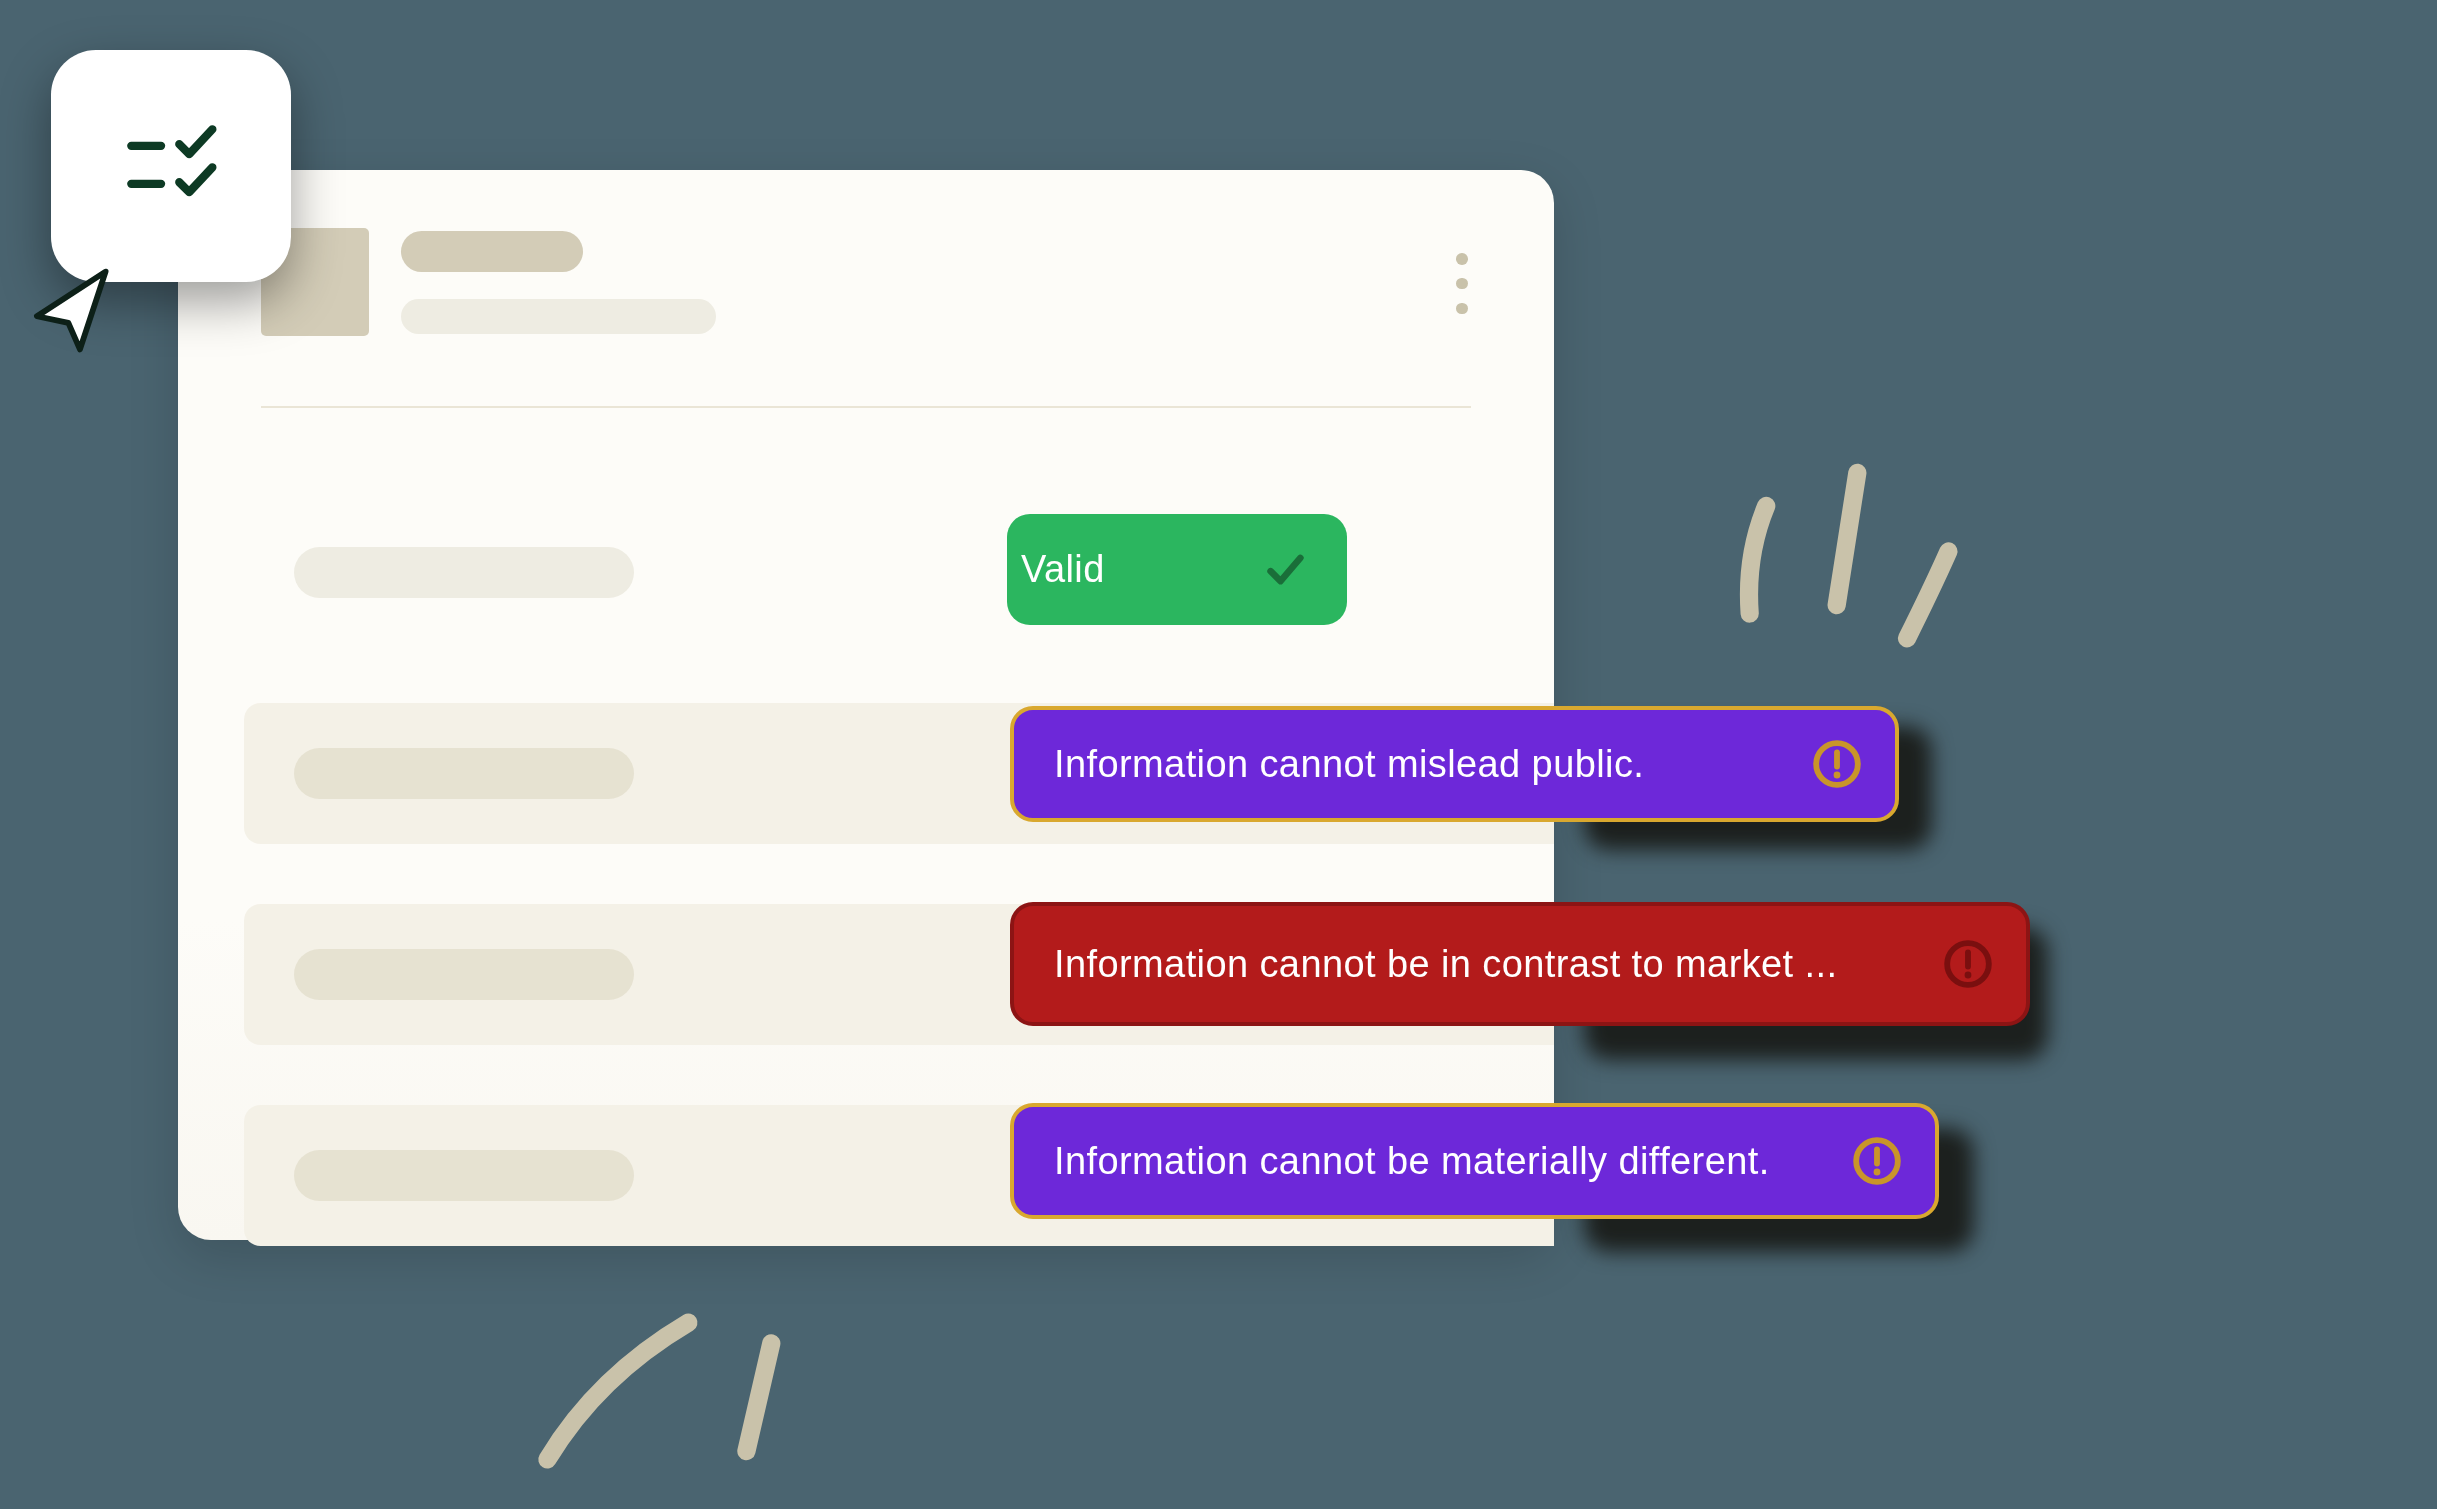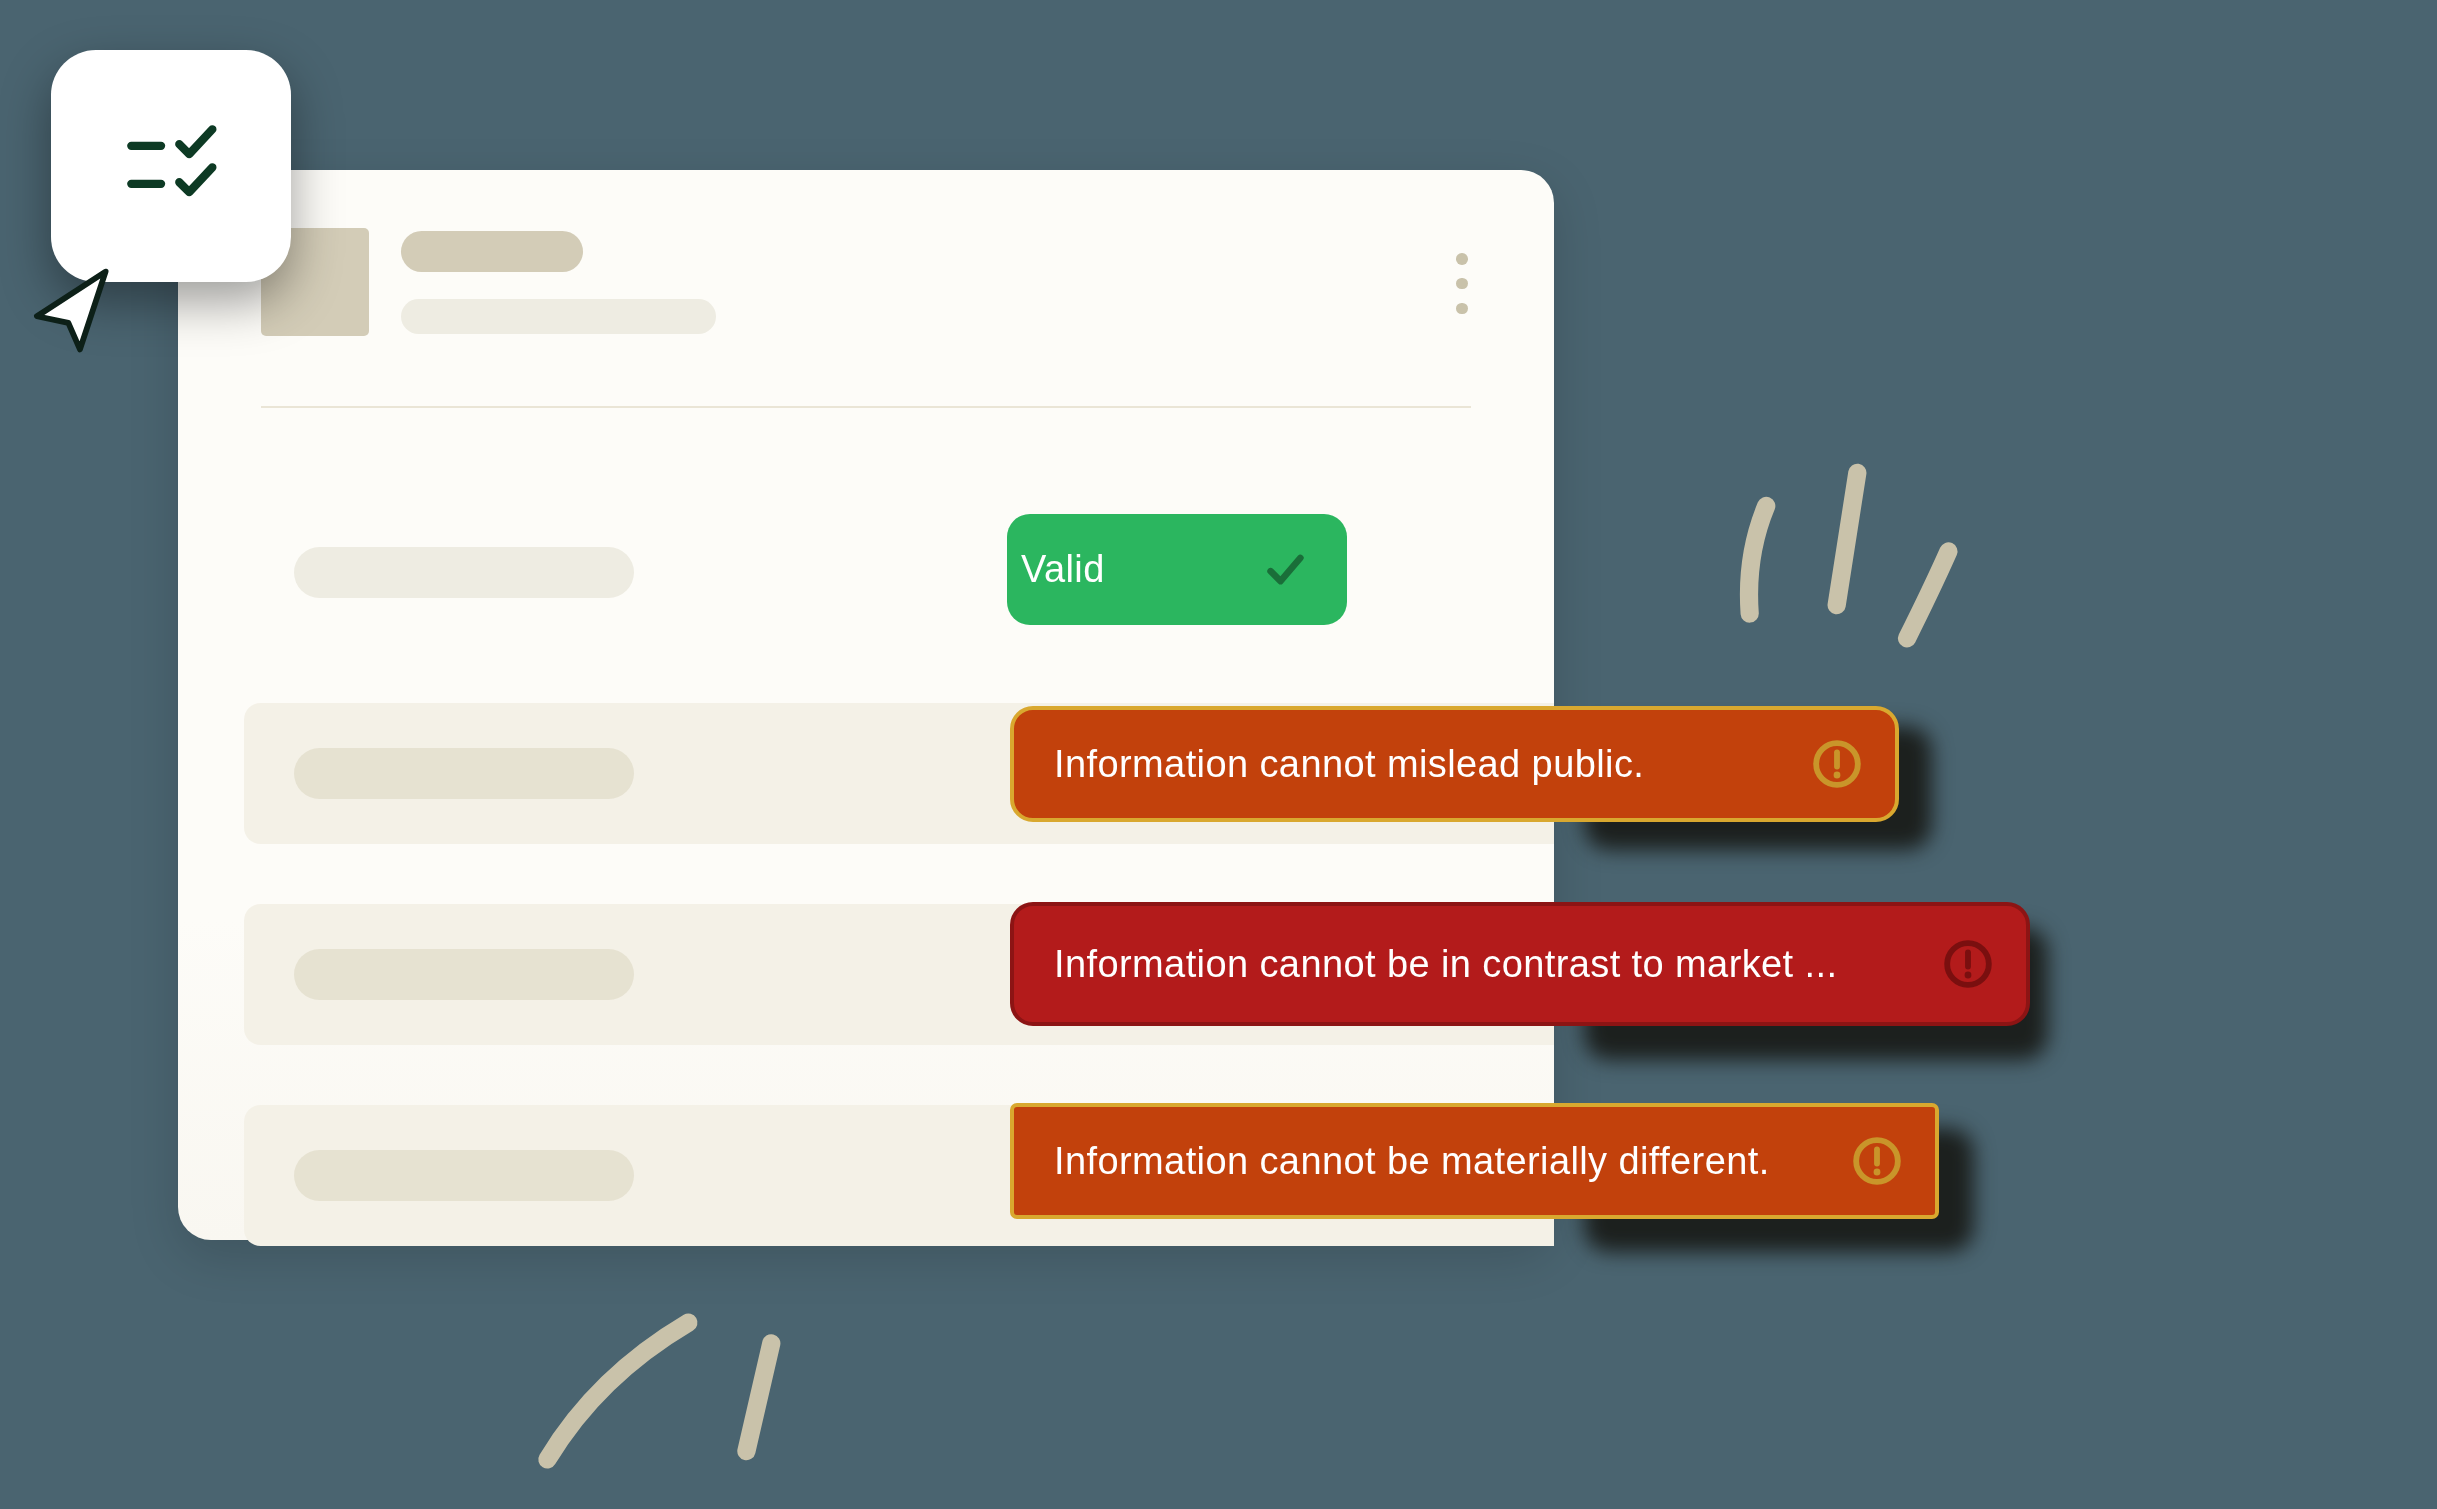--- a/index.html
+++ b/index.html
@@ -96,21 +96,21 @@
   letter-spacing: 0.4px;
   white-space: nowrap;
 }
 .badge.valid {
   background: #2bb65f;
   height: 111px;
   gap: 43px;
   padding-left: 14px;
 }
 .badge.warn {
-  background: #c2410c;
+  background: #6d28d9;
   border: 4.1px solid #d9a82f;
   height: 116px;
 }
 .badge.error {
   background: #b31b1b;
   border: 4.1px solid #8c1414;
   height: 124px;
 }
 .badge-text { flex: 1; }
 .badge .icon-wrap {
@@ -247,21 +247,21 @@
     <span class="badge-text">Information cannot be in contrast to market ...</span>
     <span class="icon-wrap">
       <svg class="alert-icon err" viewBox="0 0 60 60">
           <circle cx="30" cy="30" r="25"></circle>
           <line x1="30" y1="16" x2="30" y2="33"></line>
           <line class="dt" x1="30" y1="43" x2="30" y2="43.5"></line>
         </svg>
     </span>
   </div>
 
-  <div class="badge warn" style="left:1010px; top:1103px; width:929px;border-radius:7px;">
+  <div class="badge warn" style="left:1010px; top:1103px; width:929px;">
     <span class="badge-text">Information cannot be materially different.</span>
     <span class="icon-wrap">
       <svg class="alert-icon warn" viewBox="0 0 60 60">
           <circle cx="30" cy="30" r="25"></circle>
           <line x1="30" y1="16" x2="30" y2="33"></line>
           <line class="dt" x1="30" y1="43" x2="30" y2="43.5"></line>
         </svg>
     </span>
   </div>
 

